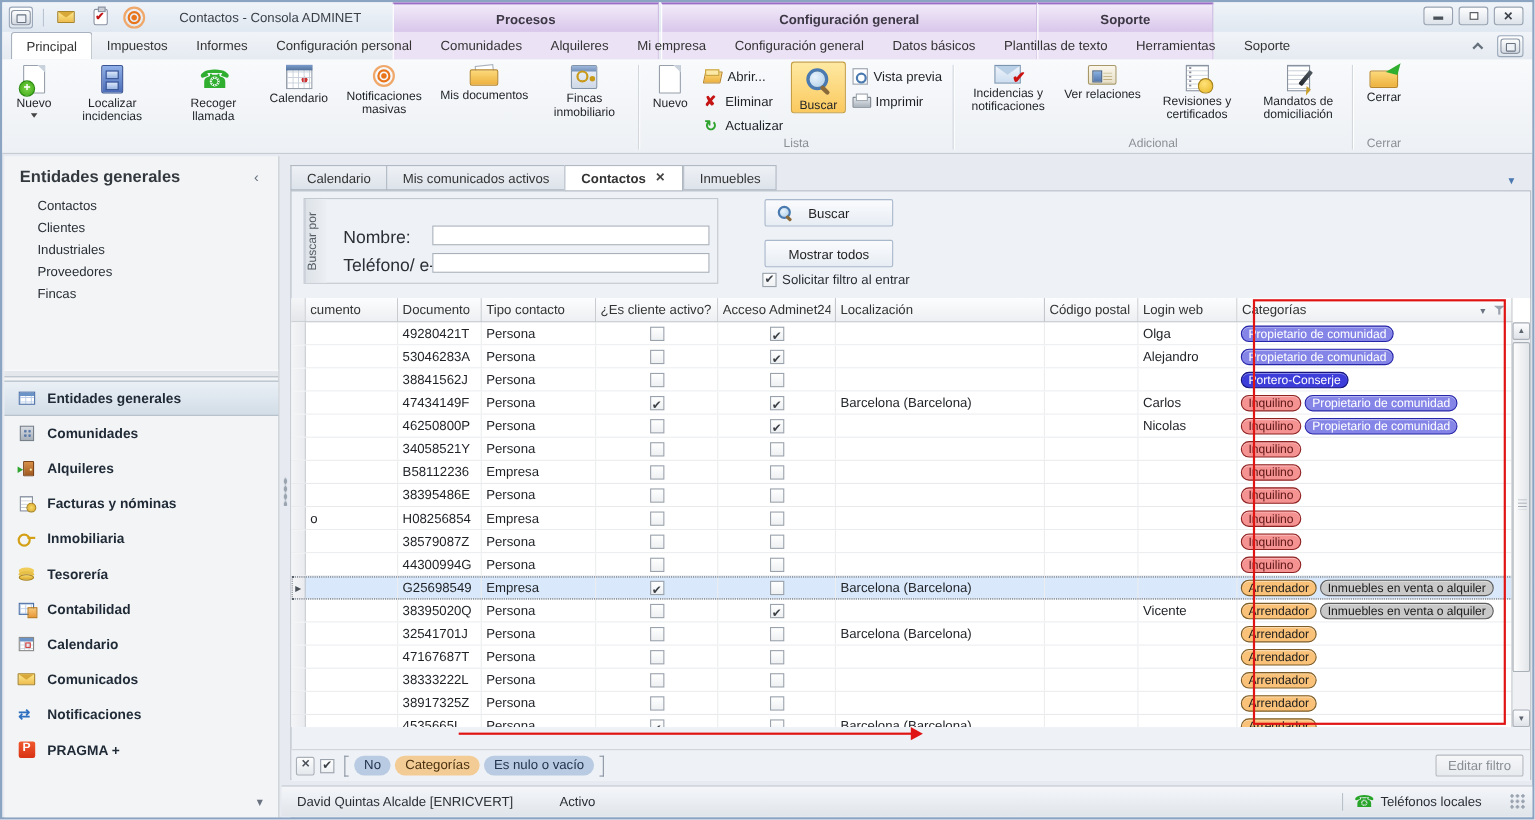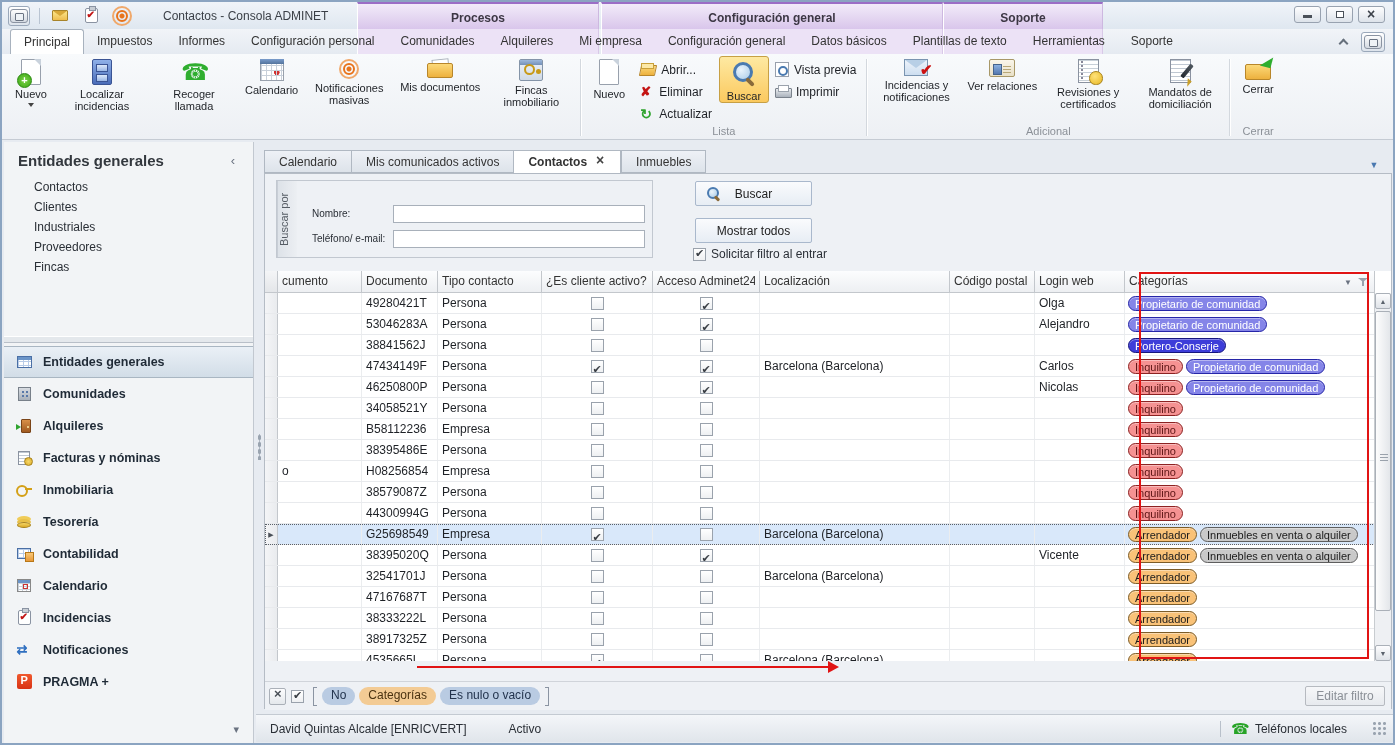--- a/index.html
+++ b/index.html
@@ -158,21 +158,21 @@
   .dtab.active{background:#fff;font-weight:bold;border-right:1px solid #b0b8c2;height:24px;z-index:5;}
   .dtab-close{width:11px;height:11px;position:relative;}
   .dtab-close::before{content:"\00d7";position:absolute;left:1px;top:-5px;font-size:14px;font-weight:bold;color:#444;}
   .dt-right{position:absolute;right:10px;top:153px;width:18px;height:16px;display:flex;align-items:center;justify-content:center;z-index:4;}
   .blue-arrow::before{content:"\25bc";font-size:9px;color:#4a78b0;}
 
   
   .panel{position:absolute;left:262px;top:171px;width:1128px;height:536px;background:#eef1f5;border:1px solid #b5bcc5;}
   .sgroup{position:absolute;left:11px;top:6px;width:377px;height:78px;border:1px solid #c2c8d0;background:#eef1f5;}
   .sgroup-tab{position:absolute;left:0;top:0;bottom:0;width:20px;background:linear-gradient(90deg,#eceff3,#dde2e8);border-right:1px solid #c8ced6;writing-mode:vertical-rl;transform:rotate(180deg);text-align:center;font-size:11px;color:#555c64;}
-  .slabel{position:absolute;left:35px;font-size:10px;color:#2a2f36;}
+  .slabel{position:absolute;left:35px;font-size:16px;color:#2a2f36;}
   .slabel.l1{top:27px;}
   .slabel.l2{top:52px;}
   .sinput{position:absolute;left:116px;width:252px;height:18px;border:1px solid #a8b0ba;background:#fff;font-size:12px;padding:0 3px;font-family:"Liberation Sans",sans-serif;}
   .sinput.i1{top:24px;}
   .sinput.i2{top:49px;}
   .btn{position:absolute;left:430px;width:117px;height:25px;border:1px solid #a9b8cc;border-radius:2px;background:linear-gradient(#fafbfd,#e7edf4);display:flex;align-items:center;justify-content:center;gap:8px;font-size:12px;color:#222;}
   .buscar-btn{top:7px;}
   .buscar-btn .ic{position:absolute;left:10px;top:4px;}
   .mostrar-btn{top:44px;}
   .filter-check{position:absolute;left:428px;top:73px;display:flex;align-items:center;gap:5px;font-size:12px;color:#2a2f36;}
@@ -483,23 +483,23 @@
           <span class="nlabel">Contabilidad</span>
         </div>
         <div class="nav-item">
           <span class="nav-icon-box">
             <span class="ic" data-icon="calendar-sm-icon"></span>
           </span>
           <span class="nlabel">Calendario</span>
         </div>
         <div class="nav-item">
           <span class="nav-icon-box">
-            <span class="ic" data-icon="clipboard-icon"></span>
-          </span>
-          <span class="nlabel">Incidencias</span>
+            <span class="ic" data-icon="envelope-icon"></span>
+          </span>
+          <span class="nlabel">Comunicados</span>
         </div>
         <div class="nav-item">
           <span class="nav-icon-box">
             <span class="ic" data-icon="sync-icon"></span>
           </span>
           <span class="nlabel">Notificaciones</span>
         </div>
         <div class="nav-item">
           <span class="nav-icon-box">
             <span class="ic" data-icon="pragma-icon"></span>

